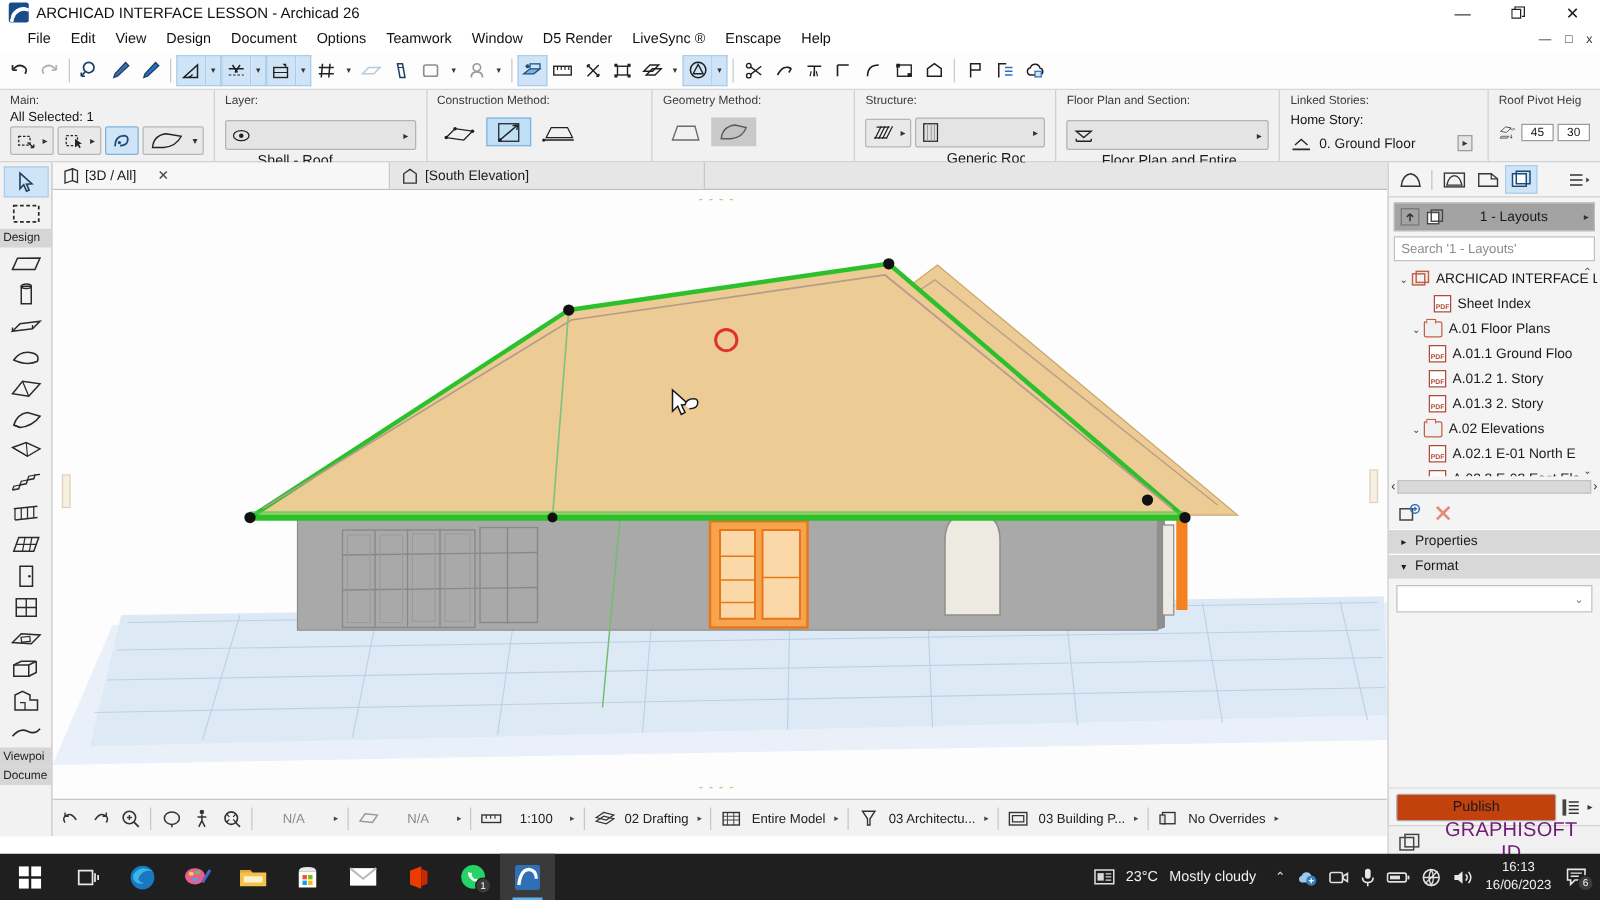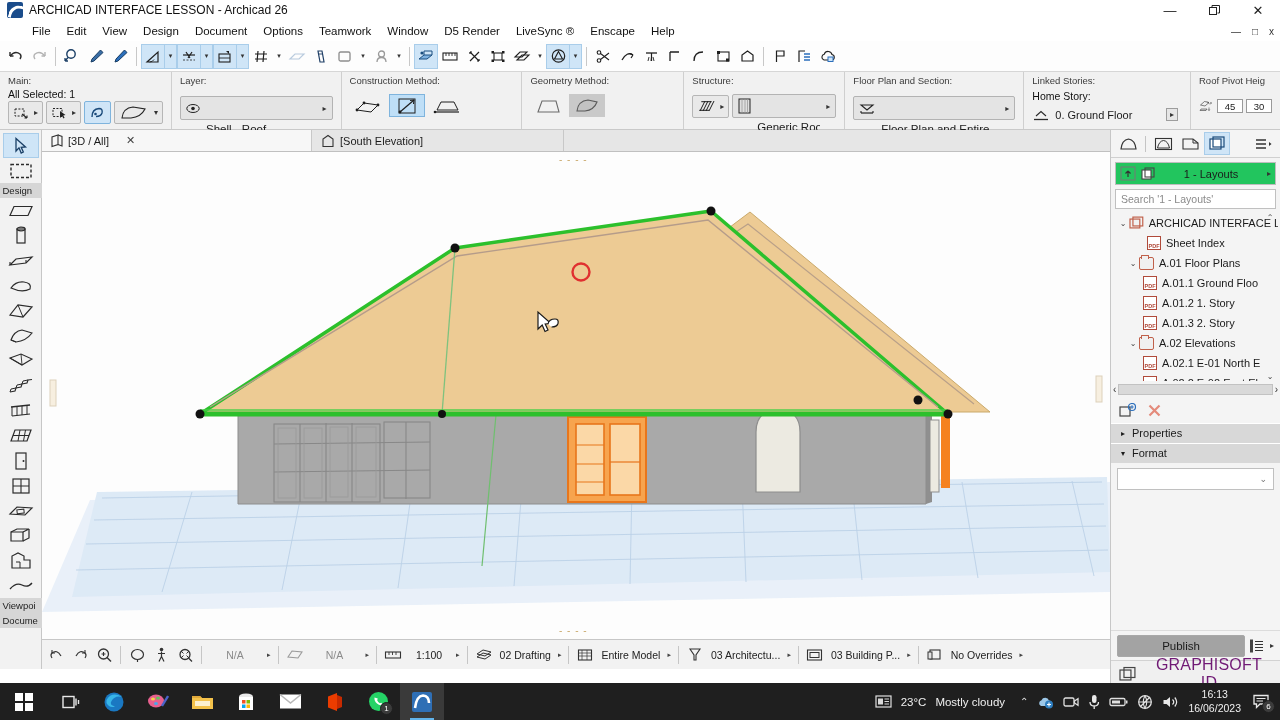--- a/index.html
+++ b/index.html
@@ -28,21 +28,21 @@
     border-radius: 11px 0 0 0; transform: rotate(12deg);
   }
   .title-text { font-size: 12px; color: #111; white-space: nowrap; }
   .wincontrols { position: absolute; right: 0; top: 0; height: 21px; display: flex; }
   .wb { width: 44px; height: 21px; display: flex; align-items: center; justify-content: center;
         font-size: 13px; color: #222; }
 
   
   .menubar {
     position: absolute; left: 0; top: 21px; width: 1280px; height: 20px;
-    background: #ffffff; display: flex; align-items: center; padding-left: 24px;
+    background: #ffffff; display: flex; align-items: center; padding-left: 14px;
   }
   .menu-item { padding: 2px 8px; font-size: 11.5px; color: #111; white-space: nowrap; }
   .inner-wincontrols { position: absolute; right: 4px; top: 21px; height: 20px;
       display: flex; align-items: center; gap: 7px; font-size: 10px; color: #333; }
   .inner-wincontrols span { padding: 0 2px; }
 
   
   .toolbar {
     position: absolute; left: 0; top: 41px; width: 1280px; height: 31px;
     background: #fdfdfd; border-bottom: 1px solid #d6d6d6;
@@ -129,21 +129,21 @@
   
   .navigator {
     position: absolute; left: 1110px; top: 130px; width: 170px; height: 556px;
     background: #f4f4f4; border-left: 1px solid #c7c7c7;
     display: flex; flex-direction: column;
   }
   .nav-tabs { height: 28px; display: flex; align-items: center; gap: 1px; padding: 0 4px;
       border-bottom: 1px solid #d0d0d0; }
   .nav-tb { width: 26px; height: 23px; display: flex; align-items: center; justify-content: center; }
   .nav-tb.on { background: #cfe5f7; border: 1px solid #a9cdea; }
-  .nav-sel { height: 23px; margin: 4px 4px 0 4px; border: 1px solid #bdbdbd; background: #22c55e;
+  .nav-sel { height: 23px; margin: 4px 4px 0 4px; border: 1px solid #bdbdbd; background: #a3a3a3;
       display: flex; align-items: center; gap: 5px; padding: 0 4px; font-size: 11px; }
   .nav-search { height: 20px; margin: 4px 4px 0 4px; border: 1px solid #c0c0c0; background: #fff;
       display: flex; align-items: center; padding: 0 5px; font-size: 10.5px; color: #8a8a8a; }
   .nav-tree { flex: 1; margin: 4px 2px 0 4px; overflow: hidden; position: relative; }
   .tr { display: flex; align-items: center; height: 20px; font-size: 11px; white-space: nowrap; }
   .tr .tw { width: 12px; text-align: center; font-size: 8px; color: #444; flex: none; }
   .pdf-ic { width: 14px; height: 14px; border: 1px solid #b04a3a; background: #fff;
       font-size: 5.5px; color: #b04a3a; display: flex; align-items: flex-end; justify-content: center;
       flex: none; font-weight: bold; line-height: 1; }
   .fold-ic { width: 15px; height: 13px; background: #f0f0f0; border: 1.3px solid #c0604a;
@@ -153,21 +153,21 @@
   .nav-hscroll { height: 14px; margin: 2px 2px; display: flex; align-items: center; gap: 2px; }
   .nav-hbar { flex: 1; height: 11px; background: #d9d9d9; border: 1px solid #c2c2c2; }
   .nav-actions { height: 24px; display: flex; align-items: center; gap: 10px; padding: 0 8px; }
   .pan-hdr { height: 20px; background: #d8d8d8; border-top: 1px solid #ffffff;
       display: flex; align-items: center; gap: 7px; padding: 0 10px; font-size: 11px; }
   .pan-body { background: #f4f4f4; }
   .fmt-combo { height: 22px; margin: 5px 6px; background: #fff; border: 1px solid #c0c0c0;
       display: flex; align-items: center; justify-content: flex-end; padding: 0 6px; }
   .publish-row { height: 30px; display: flex; align-items: center; gap: 4px; padding: 0 6px;
       border-top: 1px solid #dcdcdc; }
-  .publish-btn { flex: 1; height: 22px; background: #a3a3a3; border: 1px solid #a8a8a8;
+  .publish-btn { flex: 1; height: 22px; background: #c2410c; border: 1px solid #a8a8a8;
       display: flex; align-items: center; justify-content: center; font-size: 11.5px; border-radius: 2px; }
   .gs-row { height: 26px; display: flex; align-items: center; gap: 8px; padding: 0 8px;
       border-top: 1px solid #d2d2d2; background: #f0f0f0; }
   .gs-txt { font-size: 16px; color: #701a75; letter-spacing: .2px; text-align: center; }
 
   
   .taskbar {
     position: absolute; left: 0; top: 683px; width: 1280px; height: 37px;
     background: #1f1f1f; display: flex; align-items: center;
   }

